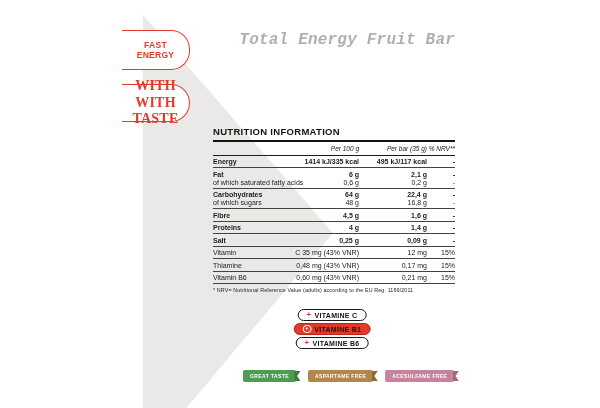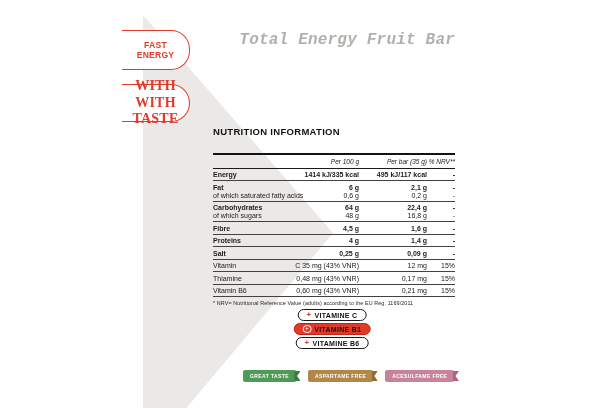--- a/index.html
+++ b/index.html
@@ -33,21 +33,21 @@
     border-radius:0 19px 19px 0;
     display:flex;flex-direction:column;justify-content:center;align-items:center;
     color:var(--red);font-weight:bold;text-align:left;
   }
   .claim--fast{top:30px;width:67px;height:38px;font-size:8.6px;line-height:1.22;letter-spacing:.2px;}
   .claim--fruit{top:84px;width:67px;height:36px;font-size:14px;line-height:1.18;letter-spacing:.2px;font-family:Liberation Serif, serif;}
   
   .ntable{position:absolute;left:213px;top:126px;width:242px;}
   .ntable-heading{
     font-size:9.5px;font-weight:bold;letter-spacing:.3px;color:#16130f;
-    padding-bottom:16px;border-bottom:2.2px solid #16130f;white-space:nowrap;
+    padding-bottom:3px;border-bottom:2.2px solid #16130f;white-space:nowrap;
   }
   .thead,.trow{display:flex;align-items:baseline;}
   .thead{
     font-size:6.5px;font-style:italic;color:#24211e;
     padding:3px 0 2.5px;border-bottom:1px solid #1d1b19;
   }
   .trow{font-size:7px;padding:2.5px 0 2px;}
   .trow.line{border-bottom:1px solid #45413c;}
   .trow.b{font-weight:bold;}
   .c-label{flex:1 1 0;min-width:0;white-space:nowrap;text-align:left;}

